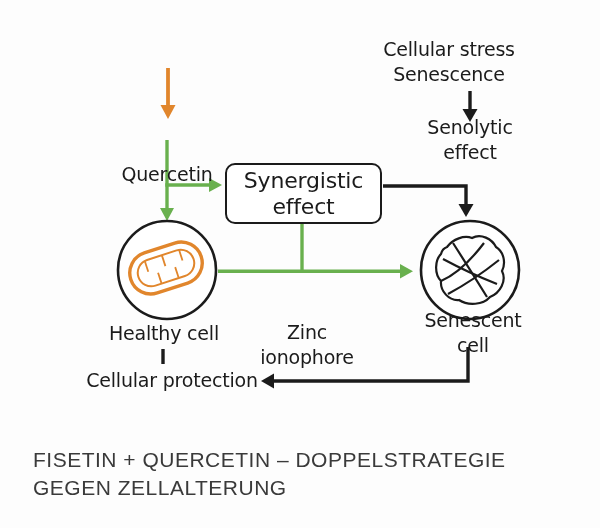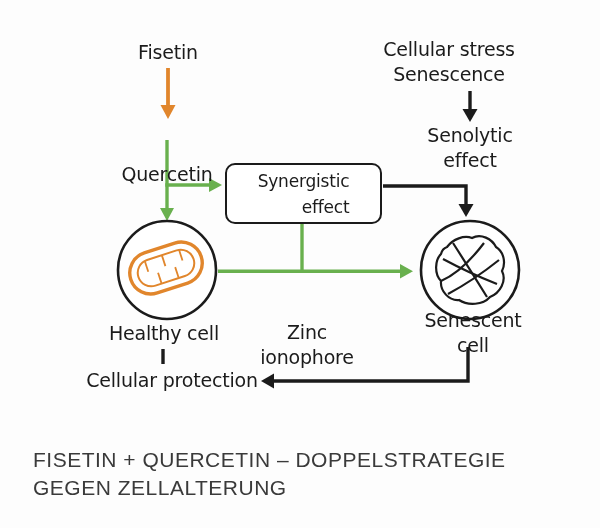--- a/index.html
+++ b/index.html
@@ -26,21 +26,21 @@
     position:absolute;
     left:225px;top:163px;width:157px;height:61px;
     background:#fff;
     border:2.4px solid var(--ink,#1b1b1b);
     border-radius:10px;
     display:flex;align-items:center;justify-content:center;
     box-sizing:border-box;
   }
   .node-box .label{
     position:static;transform:none;
-    font-size:17px;line-height:26px;text-align:right;
+    font-size:22px;line-height:26px;
   }
   .caption{
     position:absolute;
     left:33px;top:446px;
     font-family:"Liberation Sans",sans-serif;
     font-size:21px;
     line-height:28px;
     letter-spacing:0.5px;
     color:var(--caption,#3a3a3a);
     white-space:pre-line;
@@ -132,25 +132,24 @@
           C 434,274 435,260 441,254
           C 442,250 444,248 447,247 Z"></path>
         <path class="nucleus" d="M 441,281 Q 462,272 484,243"></path>
         <path class="nucleus" d="M 448,294 Q 474,280 499,260"></path>
         <path class="nucleus" d="M 453,243 Q 469,268 487,297"></path>
         <path class="nucleus" d="M 443,259 Q 469,273 497,284"></path>
       </g>
     </g>
   </svg>
 
-  <div class="label" style="left:168px;top:52px;">Fisetin</div>
   <div class="label" style="left:167px;top:126px;margin-top:48px;">Quercetin</div>
   <div class="label" style="left:449px;top:62px;">Cellular stress
 Senescence</div>
-  <div class="label" style="left:470px;top:148px;">Senolytic
+  <div class="label" style="left:470px;top:140px;">Senolytic
 effect</div>
 
   <div class="node-box">
     <div class="label">Synergistic
 effect</div>
   </div>
 
   <div class="label" style="left:164px;top:333px;">Healthy cell</div>
   <div class="label" style="left:307px;top:345px;">Zinc
 ionophore</div>

